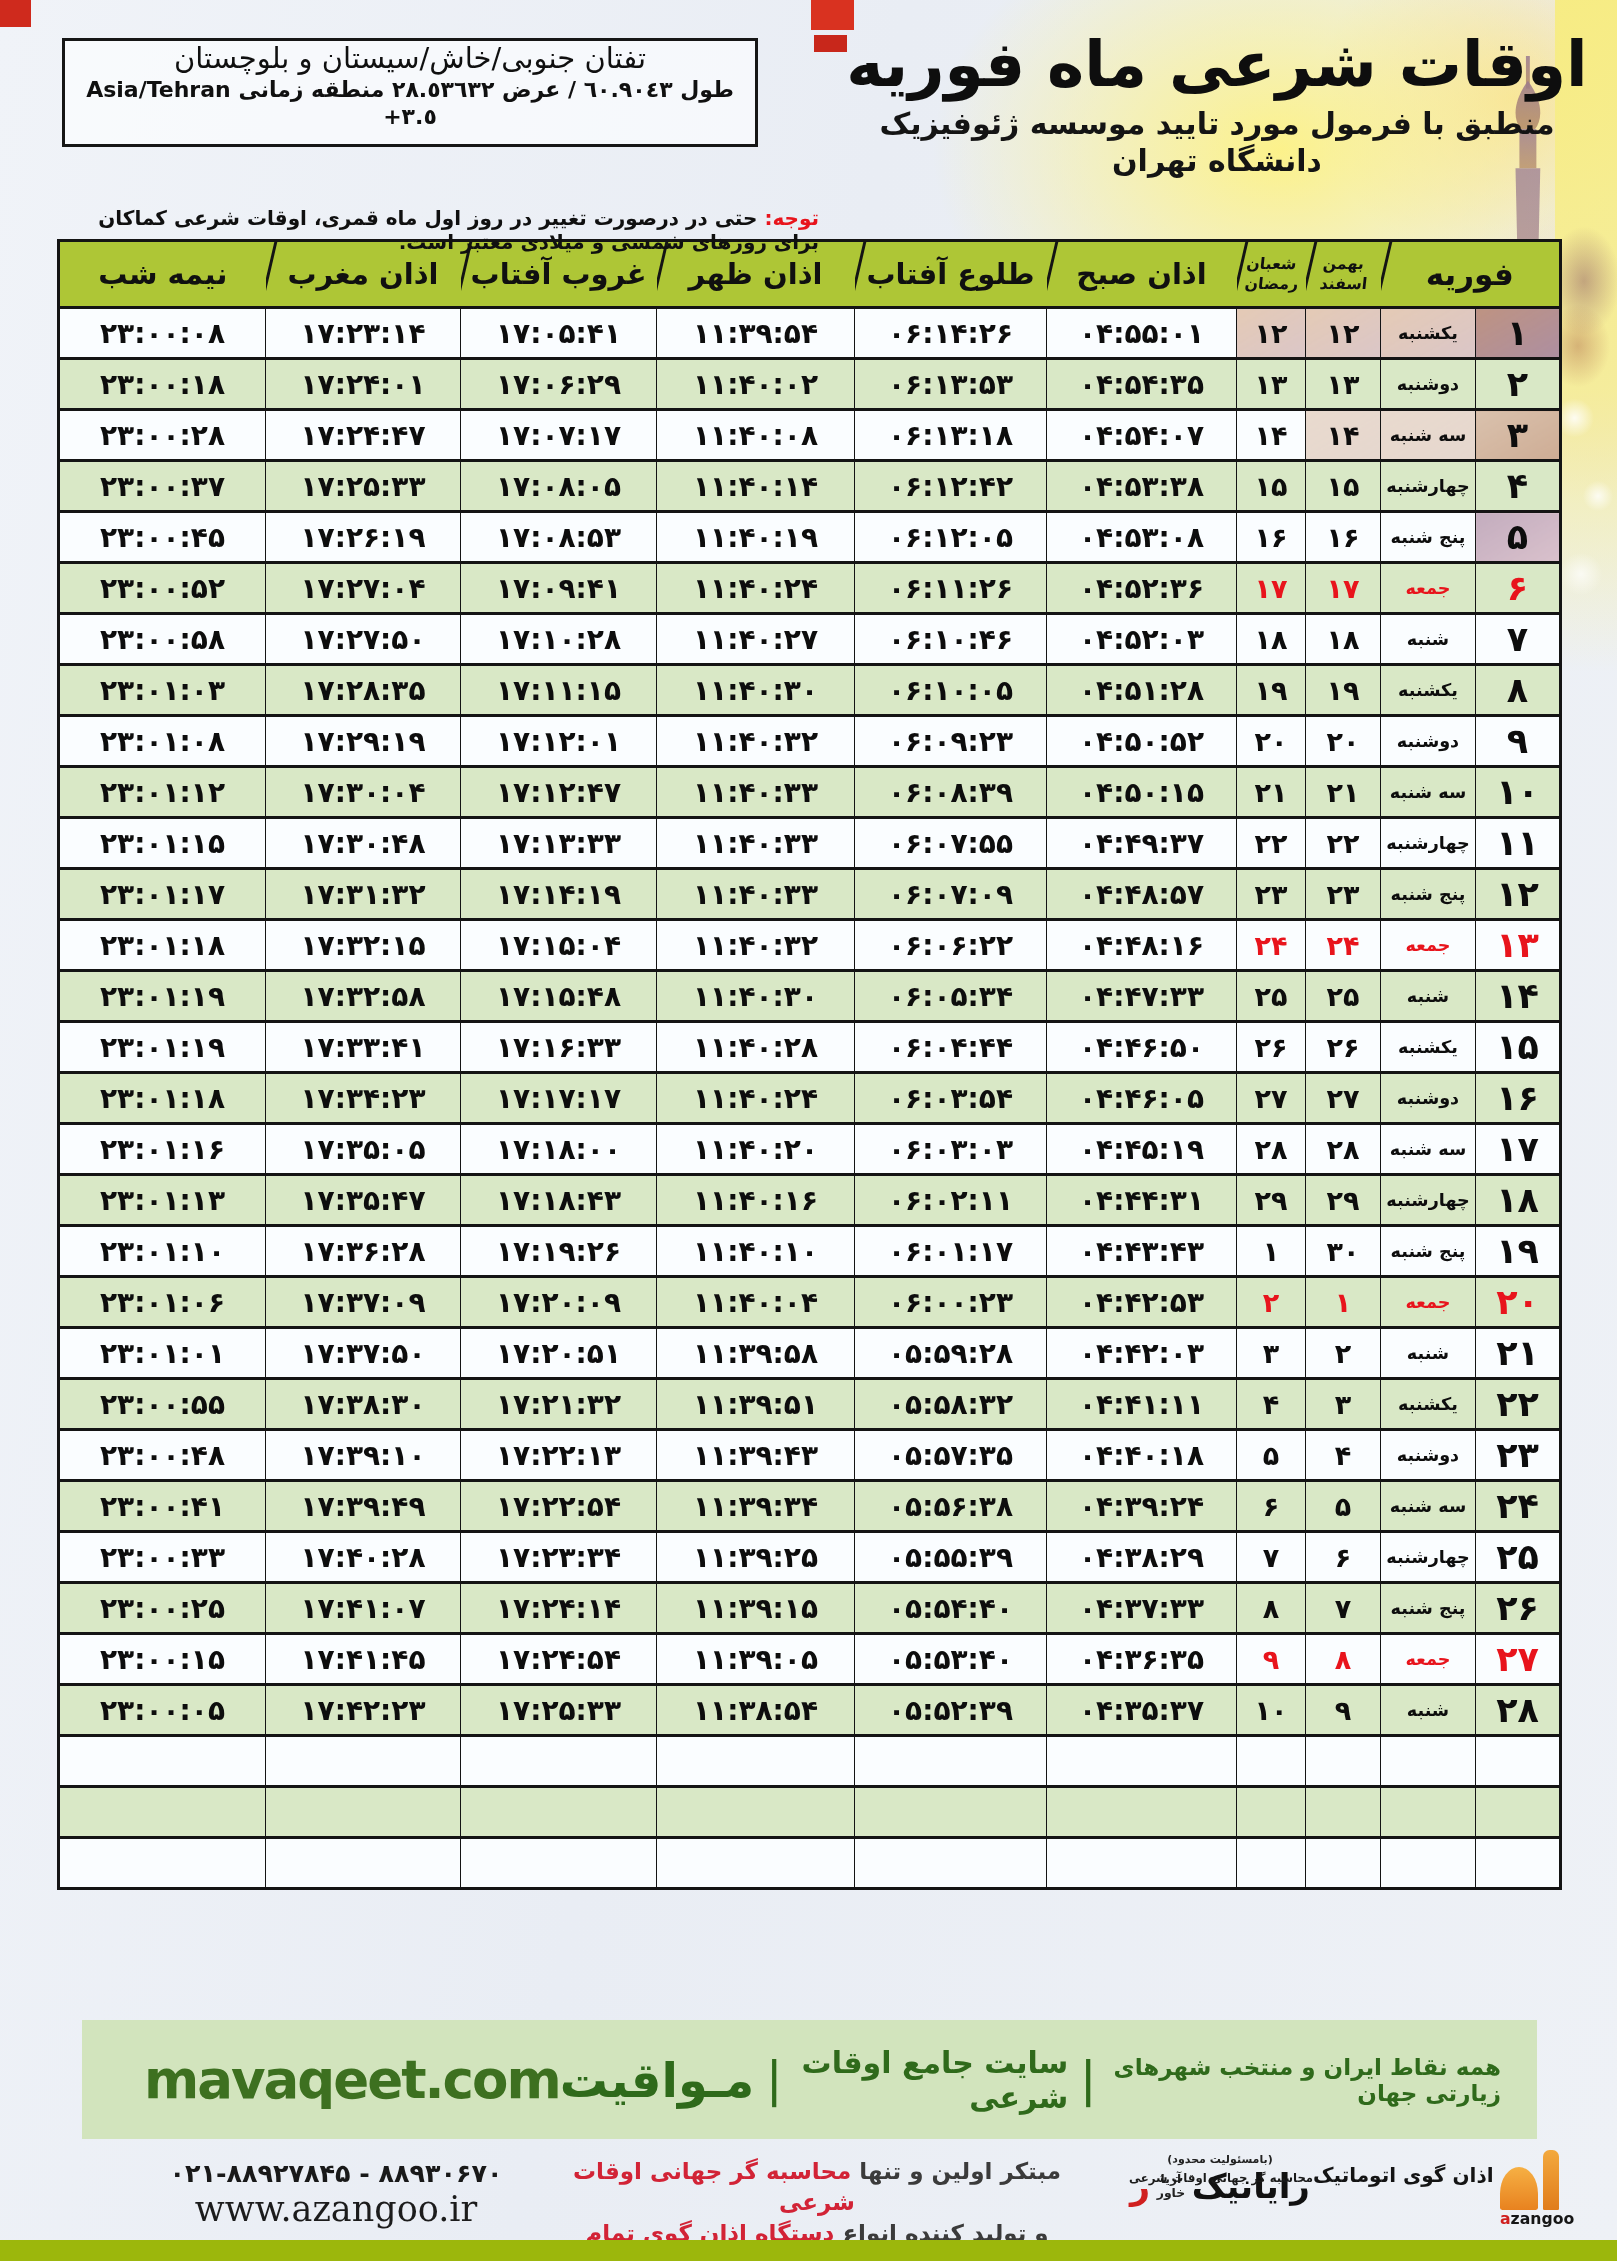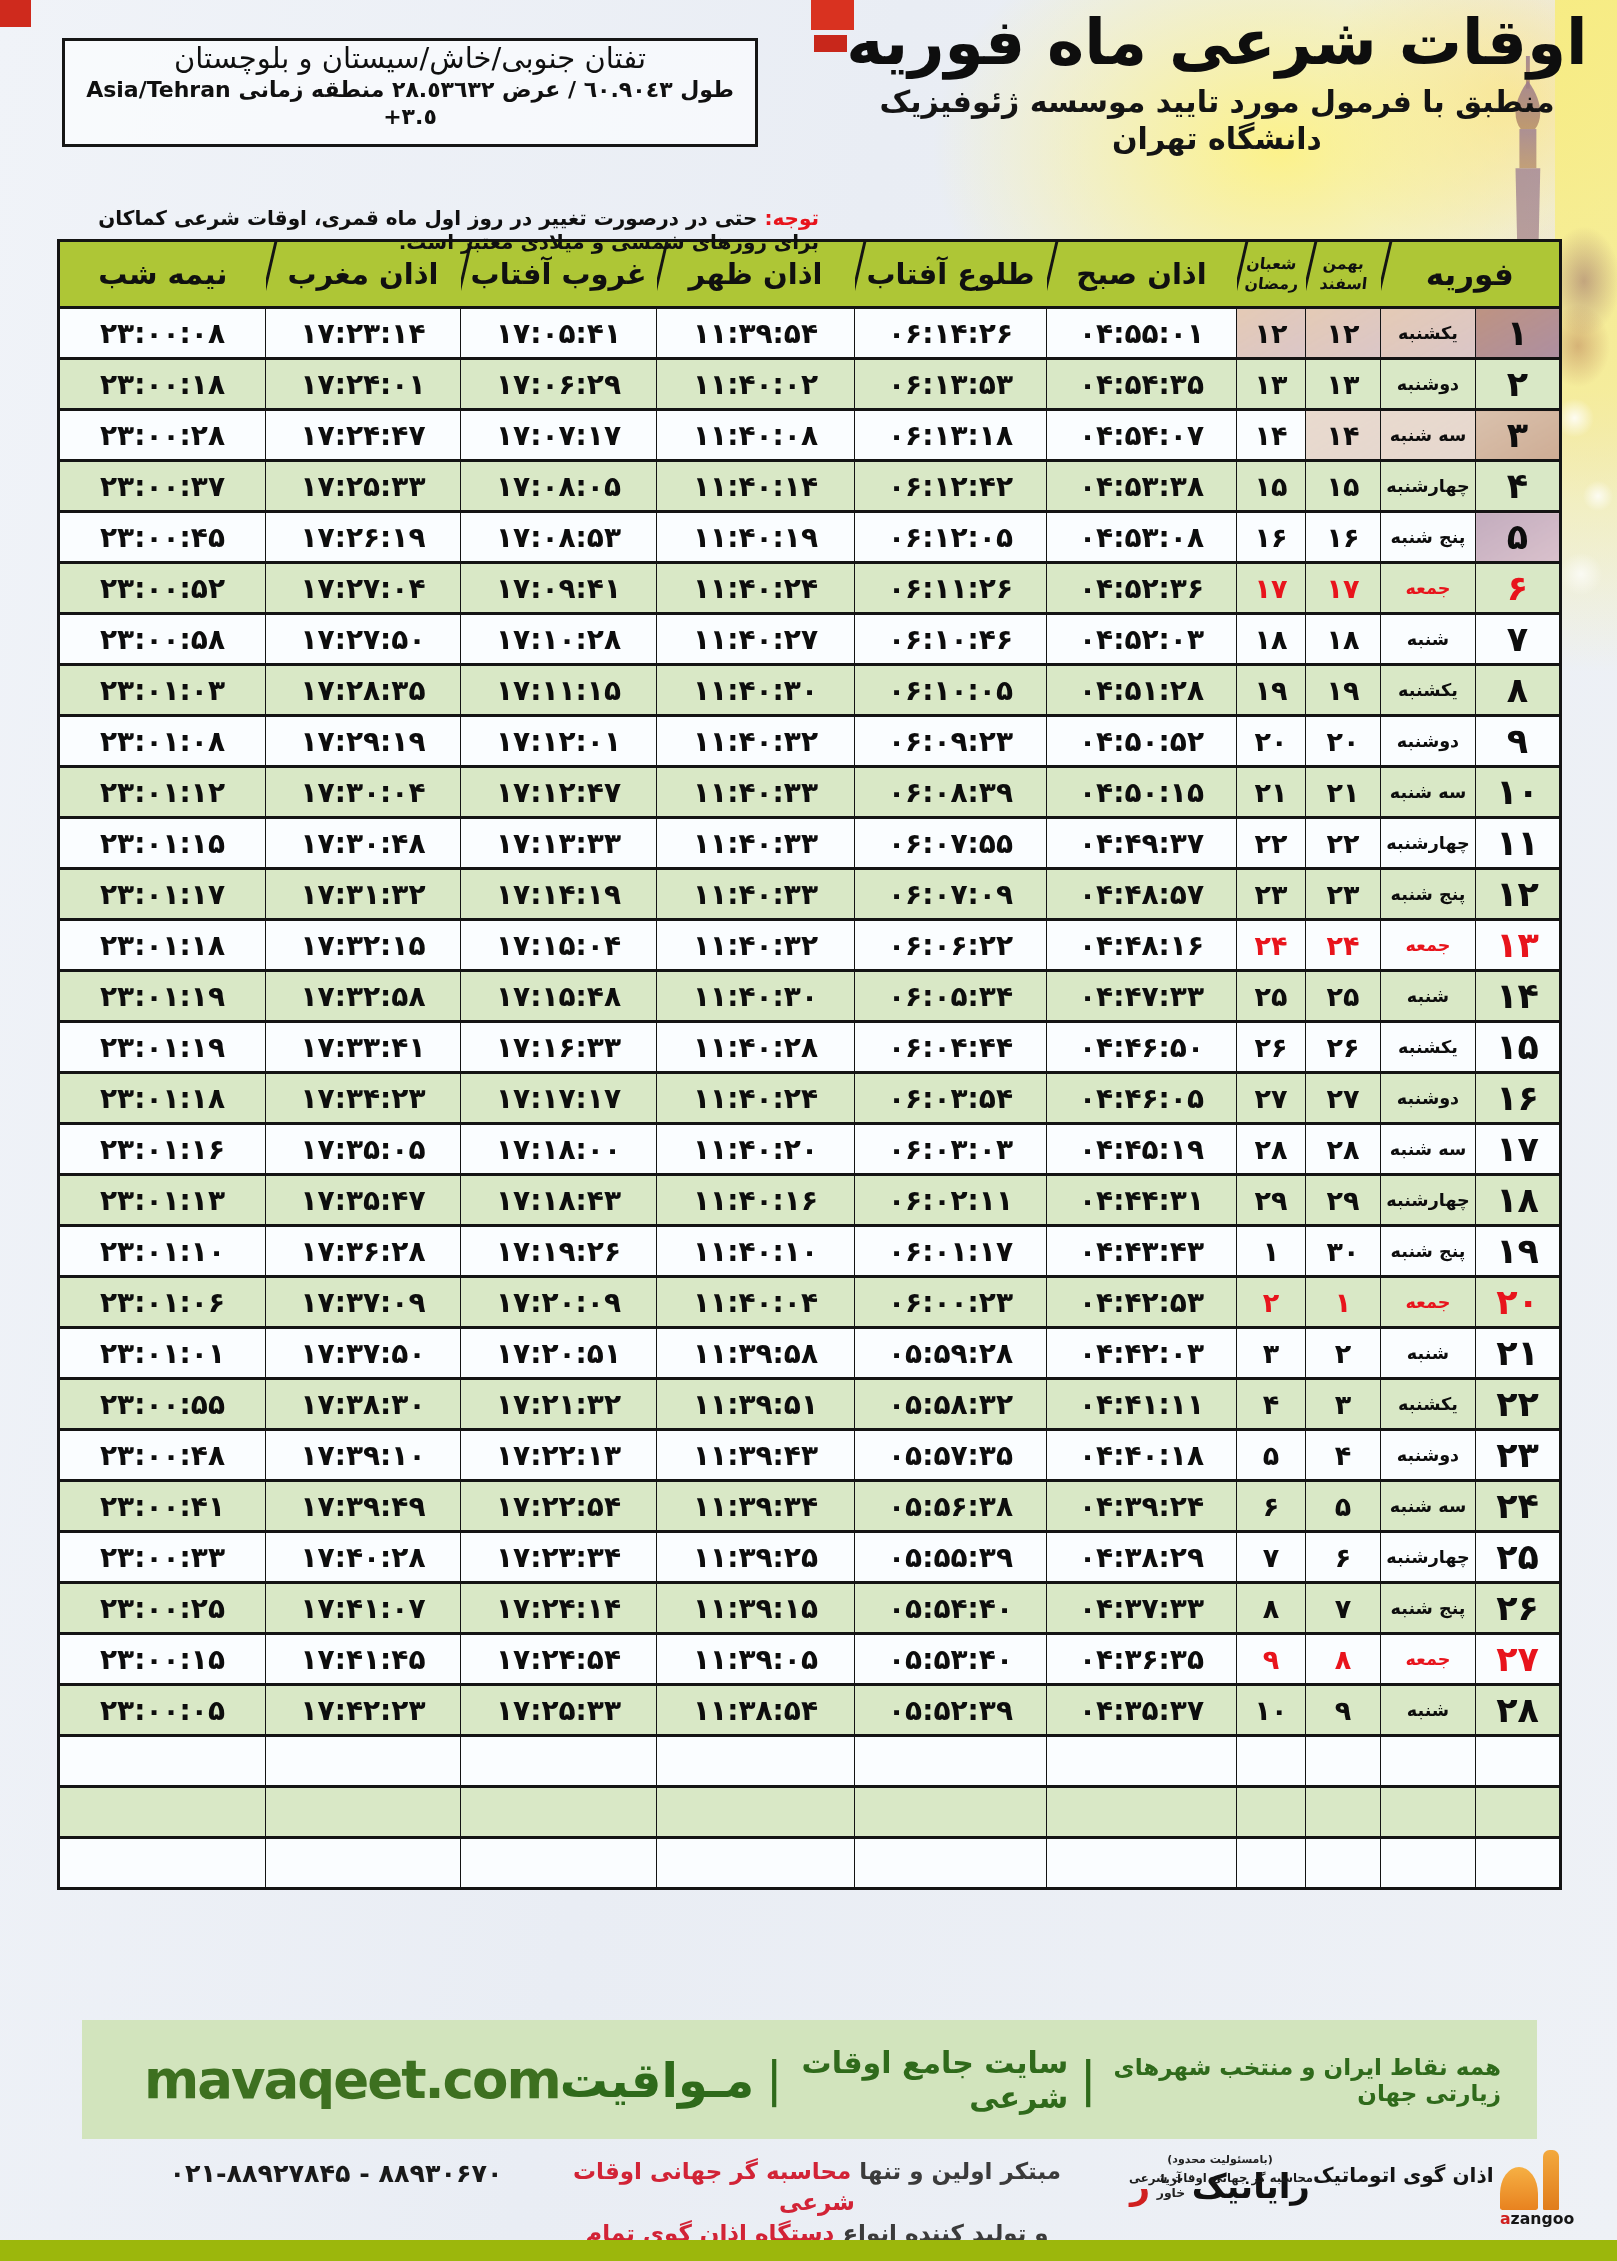--- a/index.html
+++ b/index.html
@@ -25,21 +25,21 @@
       radial-gradient(46px 59px at 23px 346px, rgba(148,60,48,.32), rgba(148,60,48,0) 70%),
       linear-gradient(180deg, rgba(247,236,128,.95) 0%, rgba(246,238,150,.9) 58%, rgba(246,240,190,0) 100%);}
   .minaret{position:absolute;left:1501px;top:56px;z-index:0;opacity:.75;}
 
   
   .location-box{position:absolute;left:62px;top:38px;width:690px;height:103px;z-index:2;
     border:3.3px solid #161616;background:rgba(252,253,255,.66);text-align:center;direction:rtl;}
   .loc-city{font-size:37px;font-weight:bold;color:#101010;line-height:42px;margin-top:2.6px;}
   .loc-region{font-size:29px;font-weight:normal;color:#101010;line-height:35px;}
   .loc-coords{font-size:22px;font-weight:bold;color:#101010;line-height:27px;}
-  .title-block{position:absolute;left:829px;top:6px;width:776px;text-align:center;z-index:2;direction:rtl;}
+  .title-block{position:absolute;left:829px;top:28px;width:776px;text-align:center;z-index:2;direction:rtl;}
   .main-title{font-size:63px;font-weight:bold;color:#0e0e0e;line-height:73px;}
   .sub-title{font-size:30px;font-weight:bold;color:#141414;line-height:37px;margin-top:3.9px;}
   .date-line{font-size:25.4px;font-weight:bold;color:#1a1a1a;line-height:31px;margin-top:5.2px;}
   .note-line{position:absolute;left:59px;top:206px;width:760px;direction:rtl;text-align:right;
     font-size:20px;font-weight:bold;color:#101010;z-index:2;}
   .note-label{color:#e8141c;}
 
   
   table.times{position:absolute;left:57px;top:239px;width:1502px;z-index:1;
     border-collapse:collapse;table-layout:fixed;direction:rtl;}
@@ -560,20 +560,21 @@
       <span class="tag2">همه نقاط ایران و منتخب شهرهای زیارتی جهان</span>
       <span class="fdiv">|</span>
       <span class="tag1">سایت جامع اوقات شرعی</span>
       <span class="fdiv">|</span>
       <span class="brand">مـواقیت</span>
     </div>
   </div>
 
   <div class="phones">
     <div class="phone-line">۰۲۱-۸۸۹۲۷۸۴۵ - ۸۸۹۳۰۶۷۰</div>
+    <div class="web-line">www.azangoo.ir</div>
   </div>
 
   <div class="promo">
     <div><span>مبتکر اولین و تنها </span><span class="red">محاسبه گر جهانی اوقات شرعی</span></div>
     <div><span>و تولید کننده انواع </span><span class="red">دستگاه اذان گوی تمام خودکار ماهواره ای</span></div>
   </div>
 
   <div class="rayanik">
     <div class="ray-note">(بامسئولیت محدود)</div>
     <div class="ray-row">

